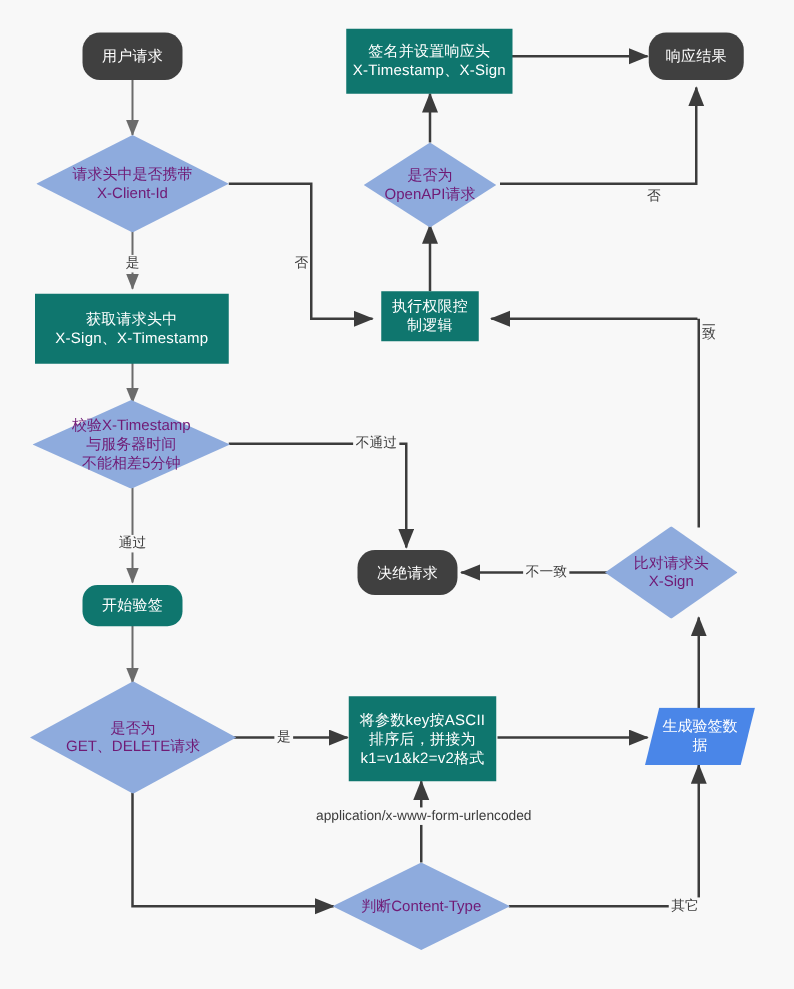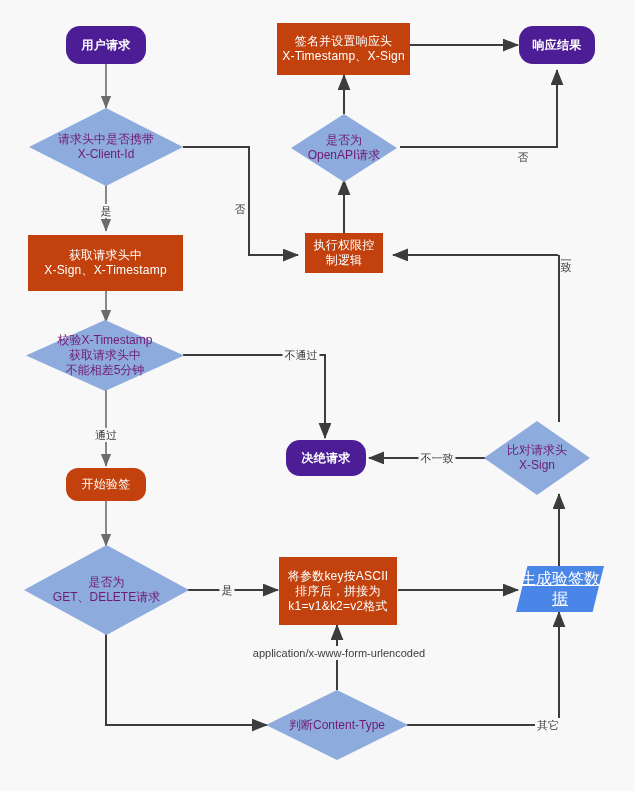--- a/index.html
+++ b/index.html
@@ -32,28 +32,27 @@
     align-items: center;
     justify-content: center;
     text-align: center;
     color: #ffffff;
     line-height: 1.25;
     white-space: pre-line;
     letter-spacing: 0.2px;
   }
   
   .term {
-    background: #4c1d95;
+    background: #404040;
     border-radius: 14px;
     font-size: 12px;
-    font-weight: bold;
   }
   
   .proc {
-    background: #c2410c;
+    background: #0f766e;
     font-size: 12px;
   }
   
   .decision-wrap {
     position: absolute;
   }
   .decision-shape {
     position: absolute;
     left: 0;
     top: 0;
@@ -93,25 +92,24 @@
   }
   .data-label {
     position: absolute;
     left: 0; top: 0;
     width: 100%; height: 100%;
     display: flex;
     align-items: center;
     justify-content: center;
     text-align: center;
     color: #fff;
-    font-size: 16px;
+    font-size: 12px;
     line-height: 1.25;
     white-space: pre-line;
     pointer-events: none;
-    text-decoration: underline;
   }
   
   .edge-label {
     position: absolute;
     background: #f8f8f8;
     color: #3c3c3c;
     font-size: 11px;
     line-height: 1.1;
     padding: 1px 2px;
     white-space: nowrap;
@@ -186,21 +184,21 @@
     <div class="decision-label">请求头中是否携带
 X-Client-Id</div>
   </div>
 
   <div class="node proc" style="left:28px; top:235px; width:155px; height:56px;">获取请求头中
 X-Sign、X-Timestamp</div>
 
   <div class="decision-wrap" style="left:26px; top:320px; width:158px; height:71px;">
     <div class="decision-shape"></div>
     <div class="decision-label">校验X-Timestamp
-获取请求头中
+与服务器时间
 不能相差5分钟</div>
   </div>
 
   <div class="node proc" style="left:66px; top:468px; width:80px; height:33px;border-radius:12px;">开始验签</div>
 
   <div class="decision-wrap" style="left:24px; top:545px; width:165px; height:90px;">
     <div class="decision-shape"></div>
     <div class="decision-label">是否为
 GET、DELETE请求</div>
   </div>

